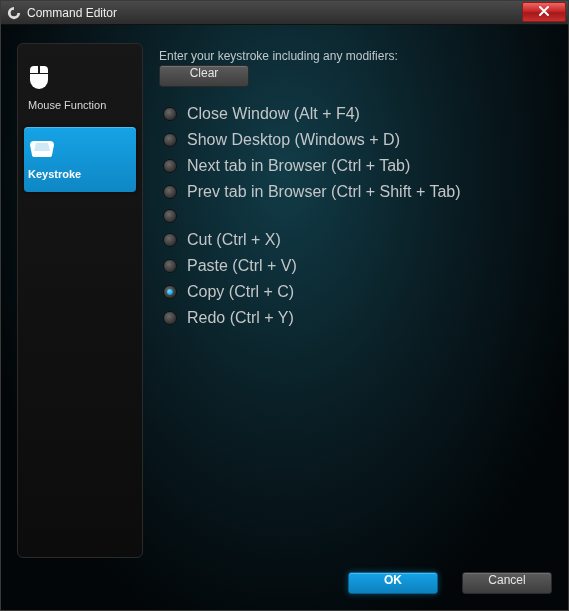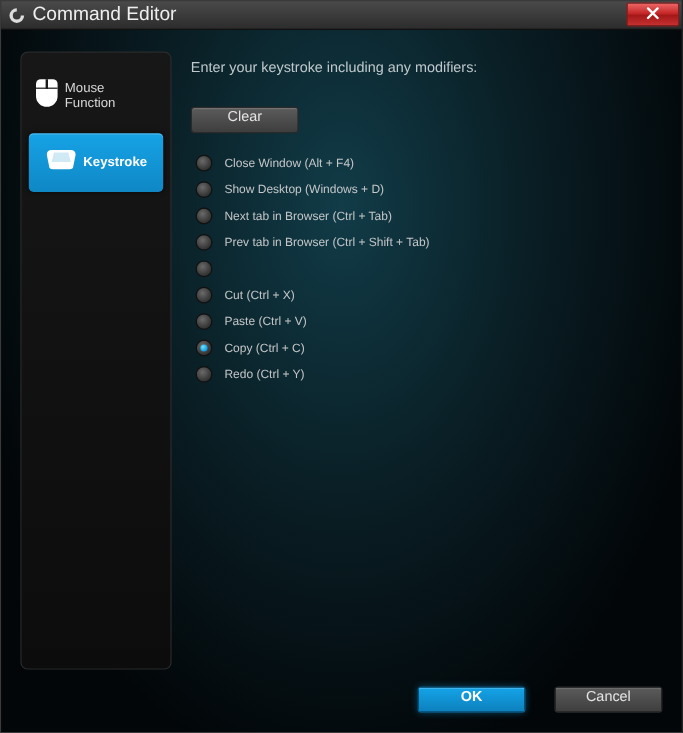--- a/index.html
+++ b/index.html
@@ -27,21 +27,21 @@
     display: flex;
     align-items: center;
     padding: 0 4px 0 6px;
     position: relative;
   }
   .titlebar .logo {
     width: 14px; height: 14px;
     margin-right: 6px;
     display: flex; align-items:center; justify-content:center;
   }
-  .titlebar .title { color: #eee; font-size: 16px; }
+  .titlebar .title { color: #eee; font-size: 12px; }
   .titlebar .close {
     position: absolute;
     right: 2px; top: 1px;
     width: 44px; height: 20px;
     background: linear-gradient(180deg, #e66 0%, #c52727 45%, #a51818 55%, #c63030 100%);
     border: 1px solid #8f1a1a;
     border-radius: 2px;
     display:flex; align-items:center; justify-content:center;
     cursor: pointer;
   }
@@ -64,22 +64,21 @@
     background: linear-gradient(180deg, #171717 0%, #0c0c0c 100%);
     border: 1px solid #2b2b2b;
     border-radius: 6px;
     padding: 10px 0;
     display: flex;
     flex-direction: column;
     align-items: stretch;
   }
   .sidebar-item {
     display: flex;
-    flex-direction: row;
-    align-items: center;
+    flex-direction: column;
     justify-content: center;
     padding: 10px 4px 12px 4px;
     margin: 0 6px 4px 6px;
     cursor: pointer;
     color: #d8d8d8;
     border-radius: 4px;
     gap: 4px;
   }
   .sidebar-item .icon { margin-bottom: 2px; }
   .sidebar-item.active {
@@ -92,21 +91,21 @@
 
   .content {
     flex: 1;
     padding-top: 6px;
     display: flex;
     flex-direction: column;
   }
   .prompt {
     color: #bfc9cc;
     font-size: 12px;
-    margin-bottom: 26px;
+    margin-bottom: 2px;
   }
   .input-row {
     display: flex;
     gap: 12px;
     margin-bottom: 18px;
   }
   .ks-input {
     flex: 1;
     height: 22px;
     background: linear-gradient(180deg, #7e7e7e 0%, #9e9e9e 100%);
@@ -142,21 +141,21 @@
     flex-direction: column;
     gap: 8px;
     padding-left: 4px;
   }
   .option {
     display: flex;
     align-items: center;
     gap: 10px;
     cursor: pointer;
     color: #c4c6c8;
-    font-size: 10px;
+    font-size: 16px;
   }
   .radio {
     width: 14px; height: 14px;
     border-radius: 50%;
     background: radial-gradient(circle at 40% 35%, #6a6a6a 0%, #3a3a3a 60%, #222 100%);
     border: 1px solid #111;
     display:flex; align-items:center; justify-content:center;
     flex-shrink: 0;
   }
   .option.selected .radio::after {

